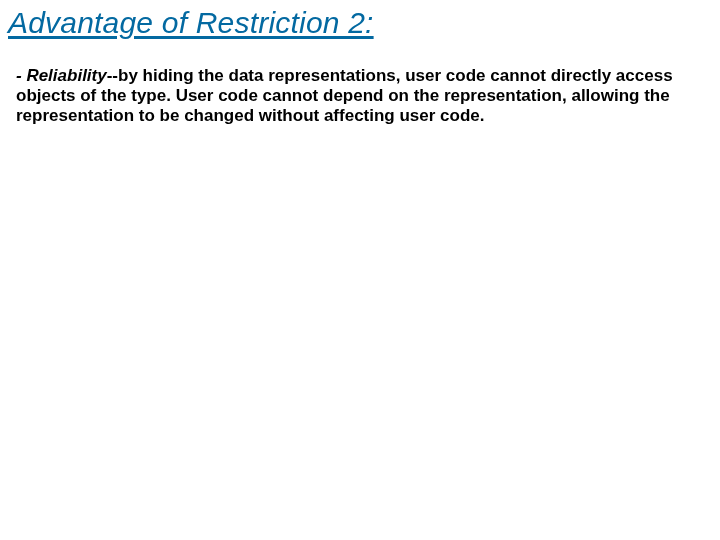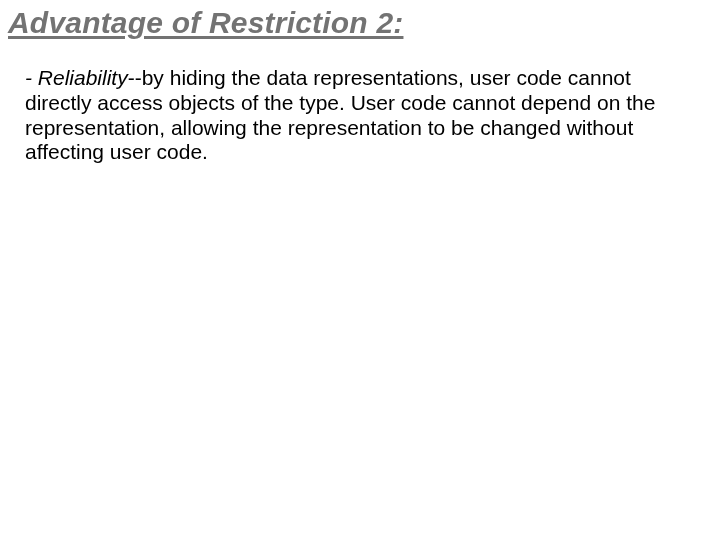--- a/index.html
+++ b/index.html
@@ -11,33 +11,33 @@
       font-family: Arial, Helvetica, sans-serif;
       color: #000;
       overflow: hidden;
     }
     .slide {
       box-sizing: border-box;
       padding: 6px 10px 0 8px;
     }
     .title {
       font-size: 30px;
-      font-weight: bold;
+      font-weight: normal;
       font-style: italic;
-      color: #737373;
+      color: #0369a1;
       text-decoration: underline;
       text-underline-offset: 3px;
       margin: 0 0 26px 0;
       letter-spacing: 0.2px;
     }
     .body {
-      font-size: 21px;
-      font-weight: normal;
+      font-size: 17px;
+      font-weight: bold;
       line-height: 1.18;
-      margin: 15px;
+      margin: 6px;
       padding-left: 2px;
     }
     .lead-dash-space { font-style: normal; }
     .lead-dash { font-style: italic; }
     .reliability { font-style: italic; }
   </style>
 </head>
 <body>
 
 <div class="slide">

